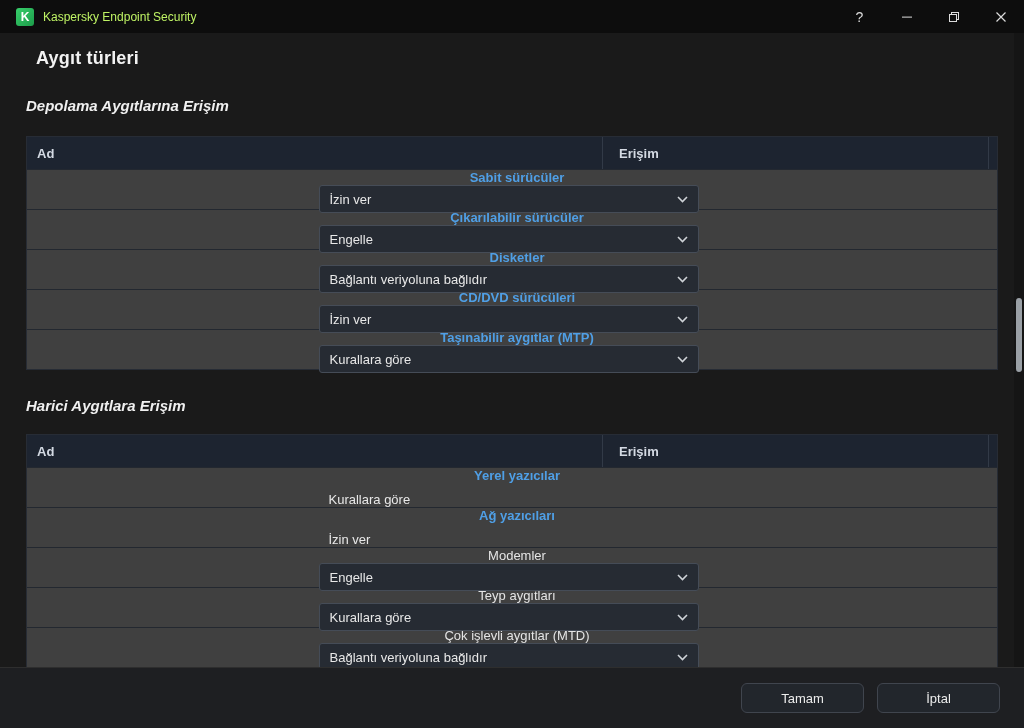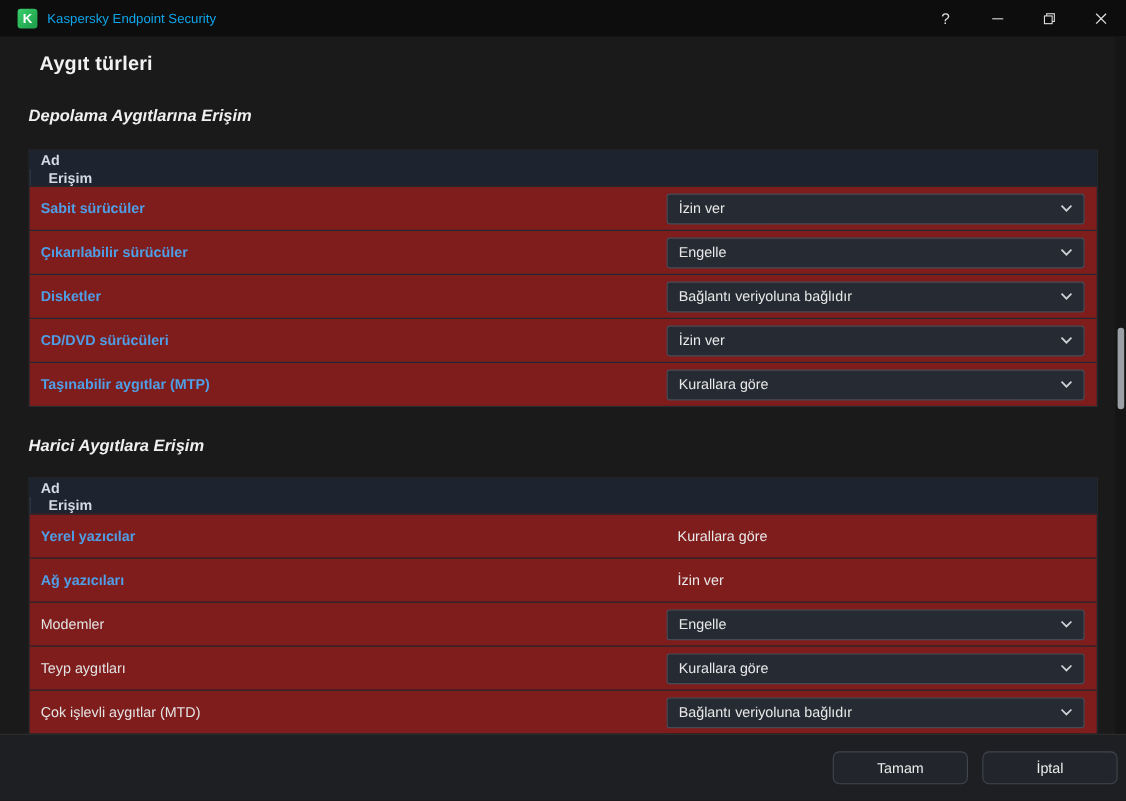--- a/index.html
+++ b/index.html
@@ -19,21 +19,21 @@
     display:flex; justify-content:space-between; align-items:center;
     padding-left:16px;
   }
   .title-left { display:flex; align-items:center; gap:9px; }
   .logo {
     width:18px; height:18px; border-radius:3px;
     background:linear-gradient(135deg,#38cf6b,#1c9c4a);
     color:#ffffff; font-weight:bold; font-size:12px;
     display:flex; align-items:center; justify-content:center;
   }
-  .app-title { font-size:12px; color:#0ea5e9; }
+  .app-title { font-size:12px; color:#bef264; }
   .title-controls { display:flex; height:33px; }
   .tbtn {
     width:47px; height:33px;
     display:flex; align-items:center; justify-content:center;
     color:#dcdcdc; font-size:14px; cursor:default;
   }
   .tbtn svg { display:block; }
 
   
   .content { height:634px; padding:0 26px; overflow:hidden; }
@@ -43,51 +43,51 @@
   }
   h2.section-heading {
     font-size:15px; font-weight:bold; color:#f0f0f0;
     margin:26px 0 0 0; height:20px; line-height:20px;font-style:italic;
   }
 
   
   .table { margin-top:20px; border:1px solid #272c35; }
   .thead {
     display:flex; height:32px; background:#1d2430;
-    font-size:13px; font-weight:bold; color:#d4dae3;flex-direction:column;
+    font-size:13px; font-weight:bold; color:#d4dae3;
   }
   .th { display:flex; align-items:center; }
   .th.name { flex:1; padding-left:10px; }
   .th.access { width:386px; border-left:1px solid #323a47; padding-left:16px; }
   .th.gutter { width:9px; border-left:1px solid #323a47; }
 
   .row {
     display:flex; height:40px; align-items:center;
-    background:#7f1d1d; border-top:1px solid #232830;
+    background:#404040; border-top:1px solid #232830;flex-direction:column;
   }
   .cell.name { flex:1; padding-left:10px; font-size:13px; }
   .cell.access { width:395px; display:flex; align-items:center; }
   .devlink { color:#4f9fe6; font-weight:bold; text-decoration:none; cursor:pointer; }
   .devname { color:#e4e4e4; }
 
   .select {
     width:380px; height:28px; margin-left:4px;
     background:#262b33; border:1px solid #454c57; border-radius:3px;
     display:flex; align-items:center; justify-content:space-between;
     padding:0 10px; font-size:13px; color:#e8e8e8; cursor:default;
   }
   .chev { display:flex; align-items:center; }
   .plainval { padding-left:14px; font-size:13px; color:#e8e8e8; }
 
   
   .footer {
     position:absolute; left:0; right:0; bottom:0; height:61px;
     background:#1e1f22; border-top:1px solid #2e2e2e;
     display:flex; align-items:center; justify-content:flex-end;
-    gap:13px; padding-right:8px;
+    gap:13px; padding-right:24px;
   }
   .footer button {
     width:123px; height:30px;
     background:#22262c; border:1px solid #40454e; border-radius:6px;
     color:#ececec; font-size:13px; font-family:inherit; cursor:pointer;
   }
 
   
   .scroll-track {
     position:absolute; top:33px; right:0; width:10px; height:634px;

